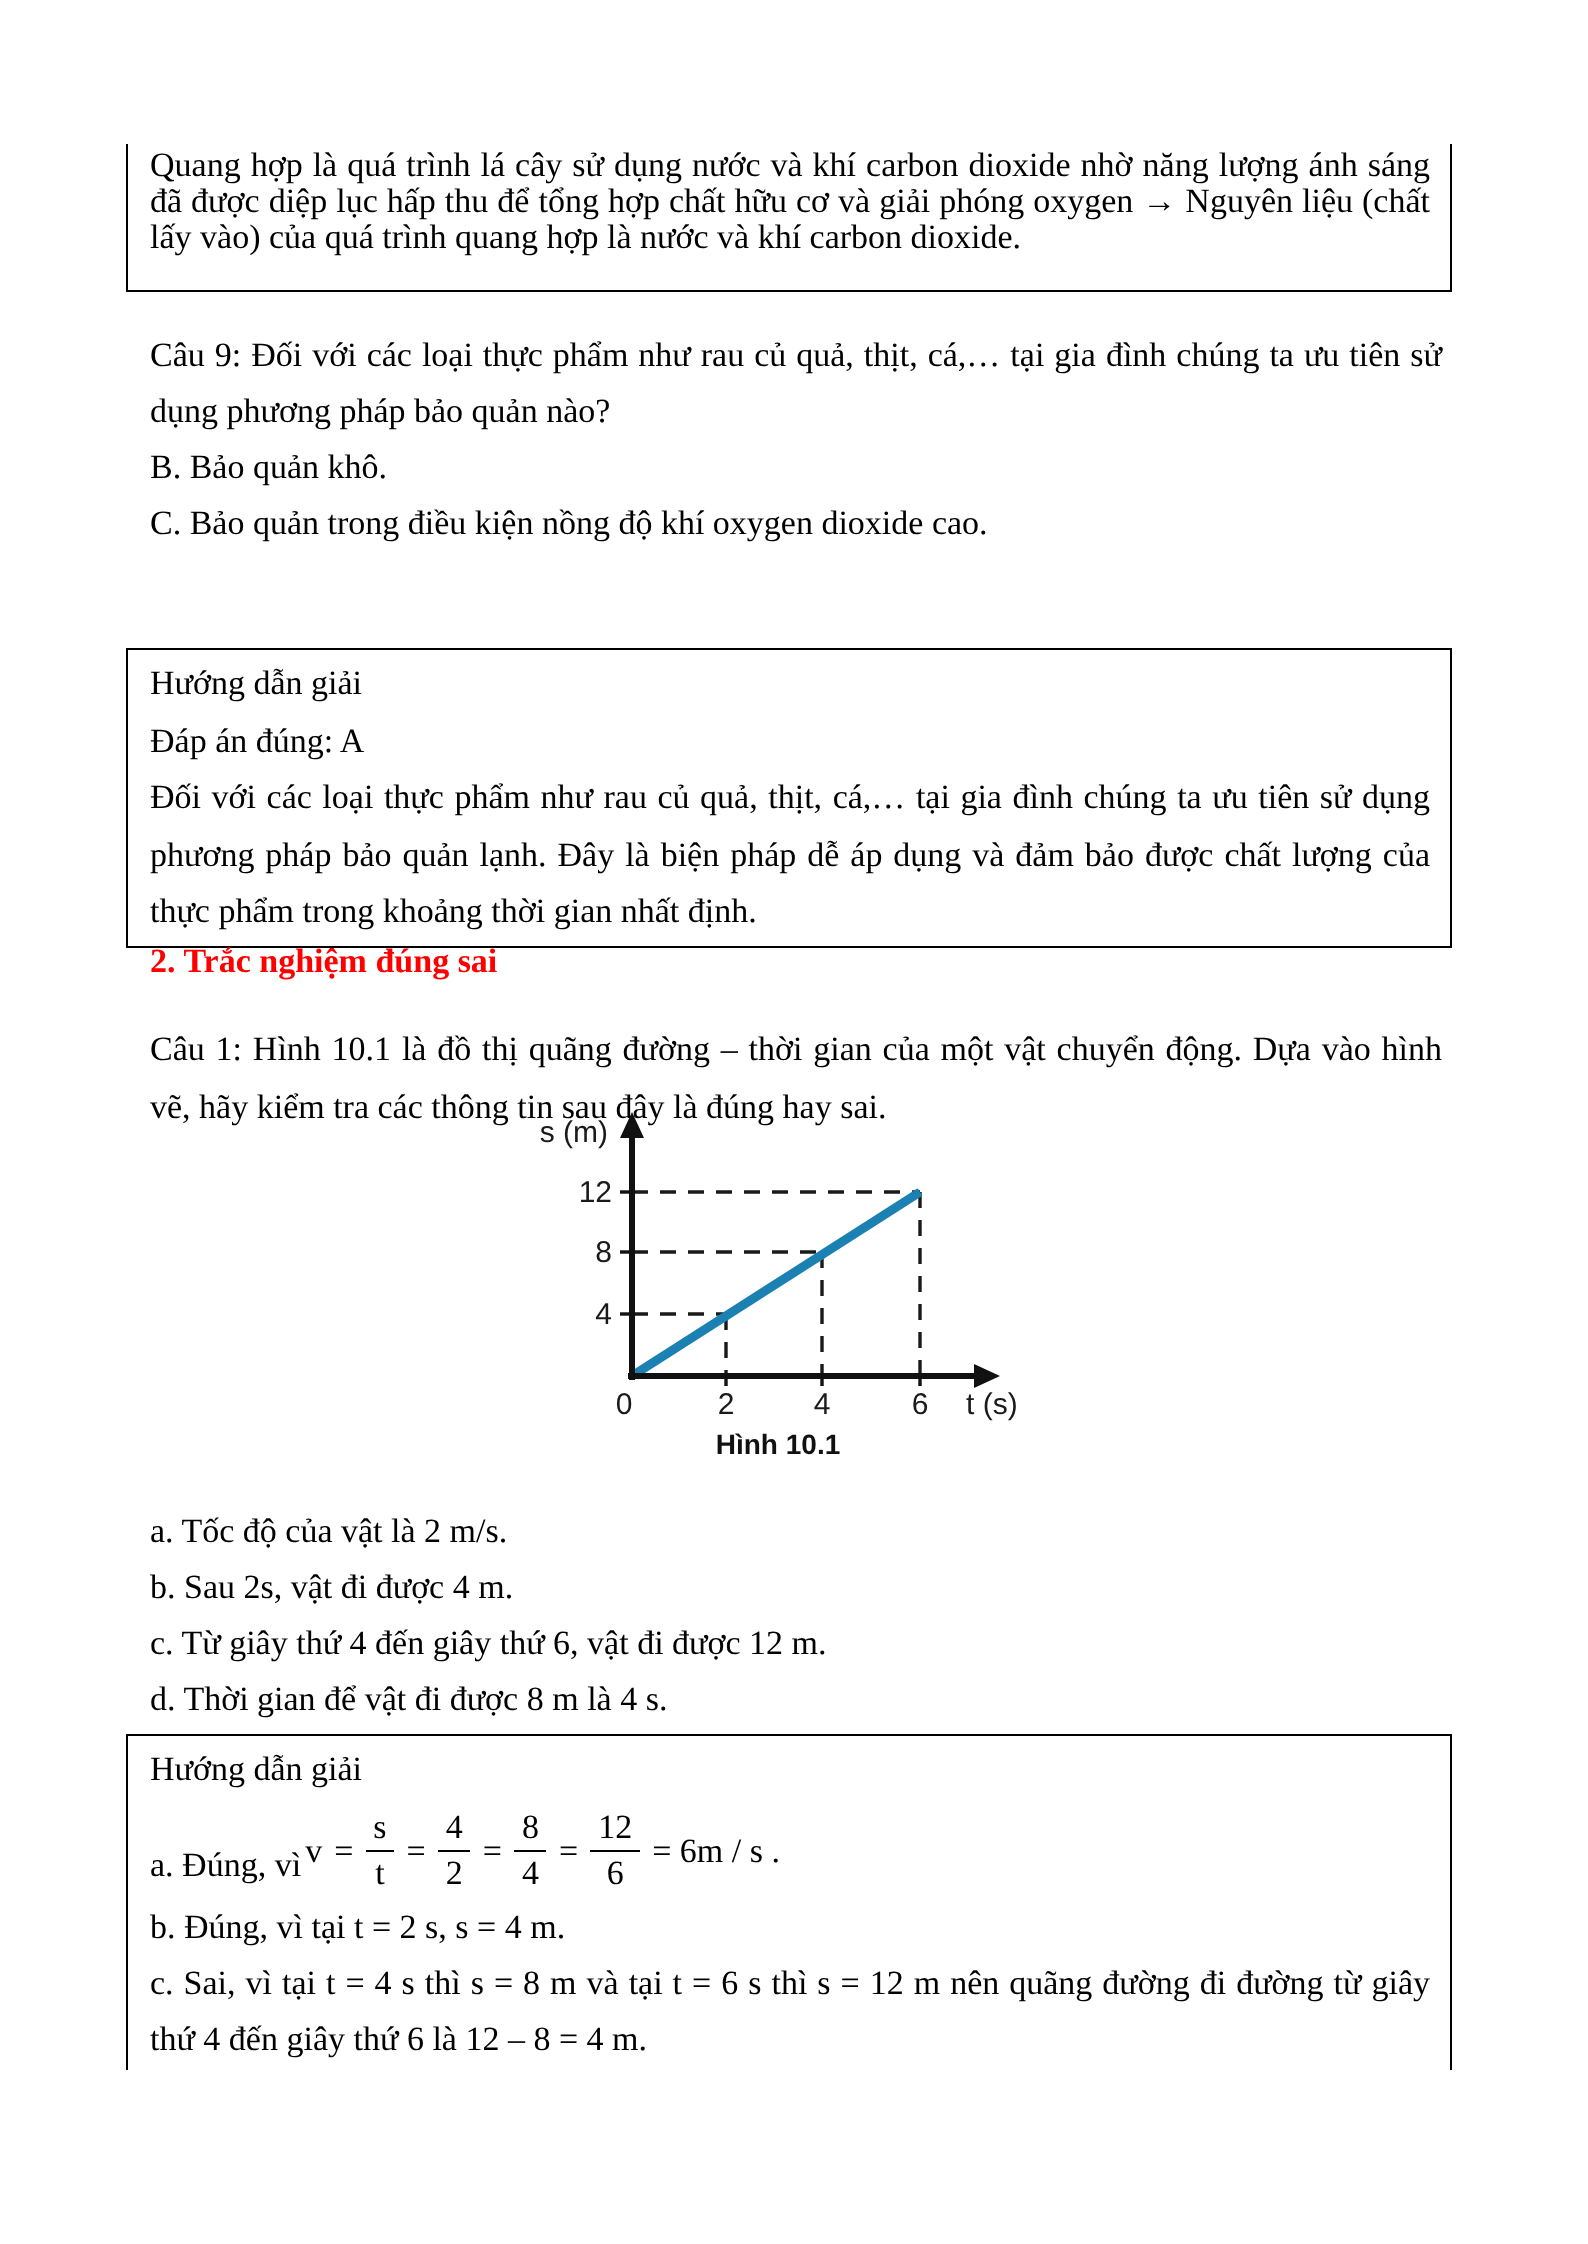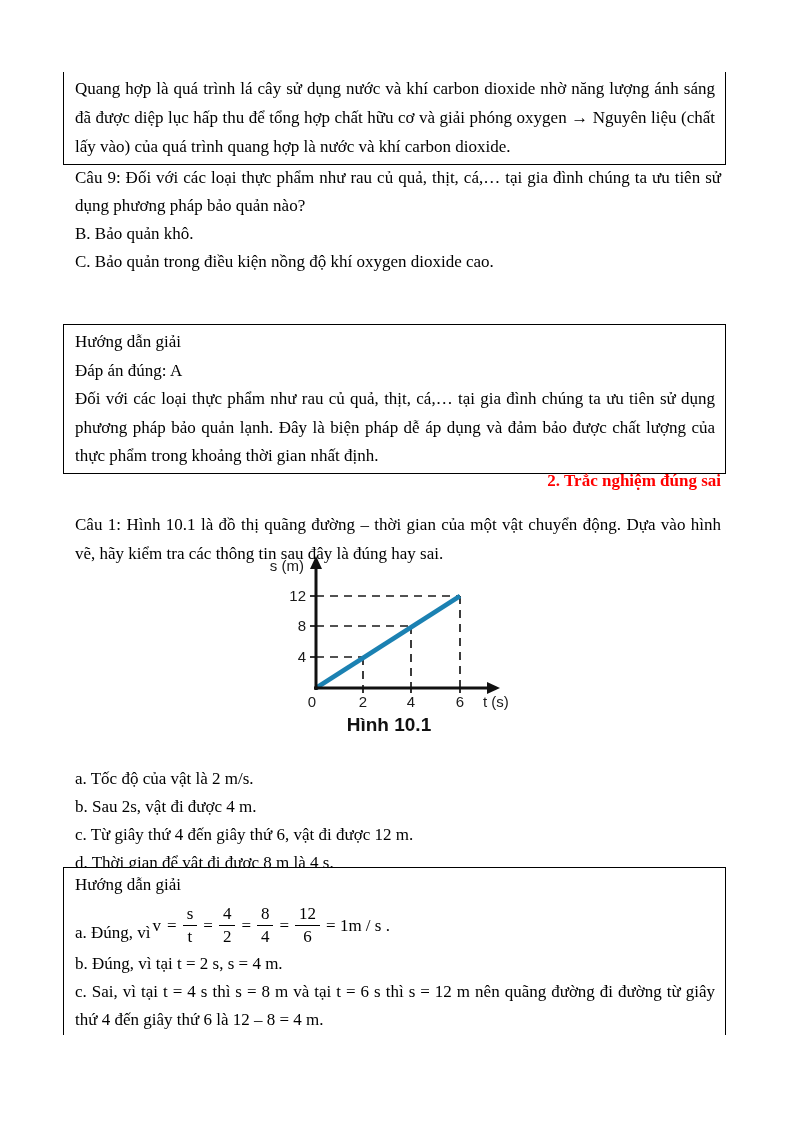--- a/index.html
+++ b/index.html
@@ -10,40 +10,40 @@
     font-family:"Liberation Serif",serif;
     font-size:17px;color:#000;
     overflow:hidden;
   }
   p{margin:0;padding:0;}
   b{font-weight:normal;}
 
   
   .box{box-sizing:border-box;position:absolute;left:63px;width:663px;background:#fff;}
   #box1{top:72px;border-left:1.4px solid #000;border-right:1.4px solid #000;border-bottom:1.4px solid #000;
-        padding:2px 10px 3px 11px;line-height:29px;text-align:justify;}
+        padding:2px 10px 17px 11px;line-height:18px;text-align:justify;}
   #box2{top:324px;border:1.4px solid #000;padding:3px 10px 2px 11px;line-height:28.5px;}
   #box2 .body{text-align:justify;}
   #box3{top:867px;height:168px;border-left:1.4px solid #000;border-right:1.4px solid #000;border-top:1.4px solid #000;
         padding:3px 10px 0 11px;line-height:28px;}
   #box3 .just{text-align:justify;}
 
   
   .flow{position:absolute;left:75px;width:646px;}
   #cau9{top:164px;line-height:28px;}
   #cau9 .question{text-align:justify;}
-  #sec2{top:471px;font-weight:bold;color:#ff0000;text-align:right;}
+  #sec2{top:471px;font-weight:bold;color:#ff0000;}
   #cau1{top:510px;line-height:29px;text-align:justify;}
-  #statements{top:752px;line-height:28px;margin-top:13px;}
+  #statements{top:752px;line-height:28px;}
 
   
   #chart{position:absolute;top:556px;left:256px;}
   #chart text{font-family:"Liberation Sans","DejaVu Sans",sans-serif;font-size:15px;fill:#1a1a1a;}
   #caption{position:absolute;top:714px;left:256px;width:266px;text-align:center;
-           font-family:"Liberation Sans","DejaVu Sans",sans-serif;font-size:19px;font-weight:600;color:#111;}
+           font-family:"Liberation Sans","DejaVu Sans",sans-serif;font-size:14px;font-weight:600;color:#111;}
 
   
   .math-line{margin:5px 0 3px;display:flex;align-items:flex-end;flex-wrap:nowrap;}
   .math{display:inline-flex;align-items:center;margin-left:2px;}
   .meq{margin:0 6px;}
   .frac{display:inline-block;text-align:center;vertical-align:middle;line-height:20px;}
   .frac .num{display:block;border-bottom:1.2px solid #000;padding:0 4px 1px;}
   .frac .den{display:block;padding-top:1px;}
 </style>
 </head>
@@ -138,20 +138,20 @@
         <span class="meq">=</span>
         <span class="frac">
             <span class="num">8</span>
             <span class="den">4</span>
           </span>
         <span class="meq">=</span>
         <span class="frac">
             <span class="num">12</span>
             <span class="den">6</span>
           </span>
-        <span class="meq">= 1m / s .</span>
+        <span class="meq">= 6m / s .</span>
       </span>
     </p>
     <p><b>b. Đúng</b><span>, vì tại t = 2 s, s = 4 m.</span></p>
     <p class="just"><b>c. Sai</b><span>, vì tại t = 4 s thì s = 8 m và tại t = 6 s thì s = 12 m nên quãng đường đi đường từ giây thứ 4 đến giây thứ 6 là 12 – 8 = 4 m.</span></p>
   </div>
 
 </div>
 
 </body></html>

